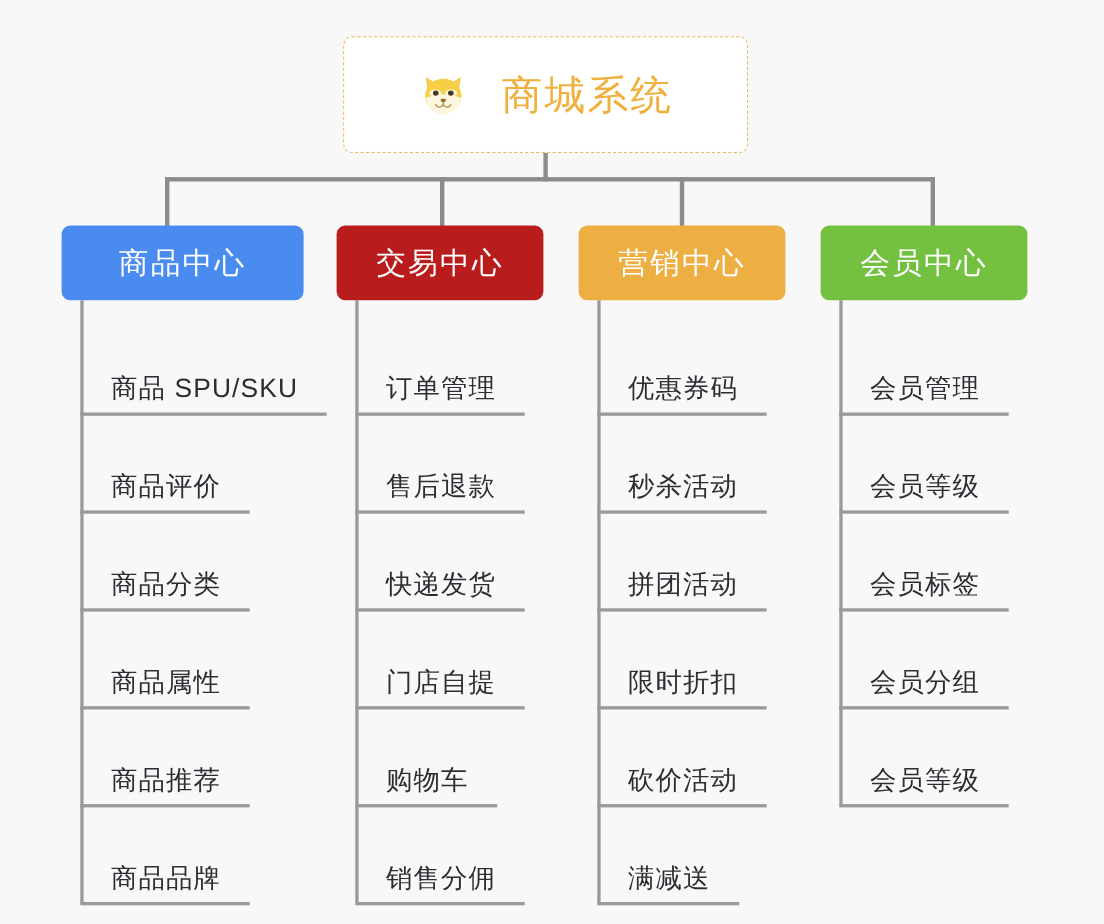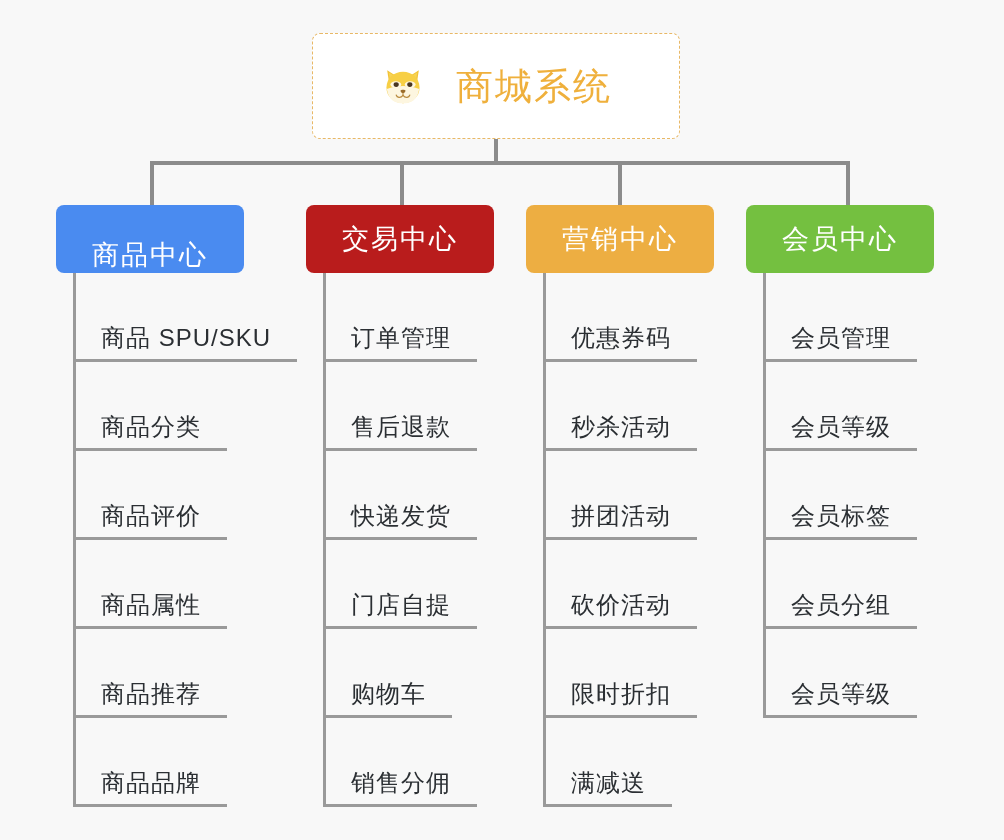--- a/index.html
+++ b/index.html
@@ -75,21 +75,21 @@
     color: #ffffff;
     font-size: 27px;
     letter-spacing: 2px;
     white-space: nowrap;
   }
 
   
   .leaf-list {
     position: relative;
     margin-top: 0;
-    padding-top: 0;
+    padding-top: 16px;
     text-align: right;
   }
   .trunk {
     position: absolute;
     left: 17px;
     top: 0;
     bottom: 2px;
     width: 3px;
     background: #9a9a9a;
   }
@@ -147,33 +147,33 @@
   <div class="line v-line" style="left:494px; top:139px; height:26px;"></div>
 
   <div class="line h-line" style="left:150px; top:161px; width:700px;"></div>
 
   <div class="line v-line" style="left:150px; top:161px; height:46px;"></div>
   <div class="line v-line" style="left:400px; top:161px; height:46px;"></div>
   <div class="line v-line" style="left:618px; top:161px; height:46px;"></div>
   <div class="line v-line" style="left:846px; top:161px; height:46px;"></div>
 
   <div class="column" style="left:56px; width:250px;">
-    <div class="cat-header" style="width:188px; background:#4a8bf0;align-items:flex-end;">
+    <div class="cat-header" style="width:220px; background:#4a8bf0;">
       <span>商品中心</span>
     </div>
     <div class="leaf-list">
       <div class="trunk"></div>
       <div class="leaf">
           <span class="leaf-inner">商品 SPU/SKU</span>
         </div>
       <div class="leaf">
+          <span class="leaf-inner">商品评价</span>
+        </div>
+      <div class="leaf">
           <span class="leaf-inner">商品分类</span>
-        </div>
-      <div class="leaf">
-          <span class="leaf-inner">商品评价</span>
         </div>
       <div class="leaf">
           <span class="leaf-inner">商品属性</span>
         </div>
       <div class="leaf">
           <span class="leaf-inner">商品推荐</span>
         </div>
       <div class="leaf">
           <span class="leaf-inner">商品品牌</span>
         </div>
@@ -216,24 +216,24 @@
       <div class="leaf">
           <span class="leaf-inner">优惠券码</span>
         </div>
       <div class="leaf">
           <span class="leaf-inner">秒杀活动</span>
         </div>
       <div class="leaf">
           <span class="leaf-inner">拼团活动</span>
         </div>
       <div class="leaf">
+          <span class="leaf-inner">限时折扣</span>
+        </div>
+      <div class="leaf">
           <span class="leaf-inner">砍价活动</span>
-        </div>
-      <div class="leaf">
-          <span class="leaf-inner">限时折扣</span>
         </div>
       <div class="leaf">
           <span class="leaf-inner">满减送</span>
         </div>
     </div>
   </div>
 
   <div class="column" style="left:746px; width:220px;">
     <div class="cat-header" style="width:188px; background:#74c040;">
       <span>会员中心</span>

